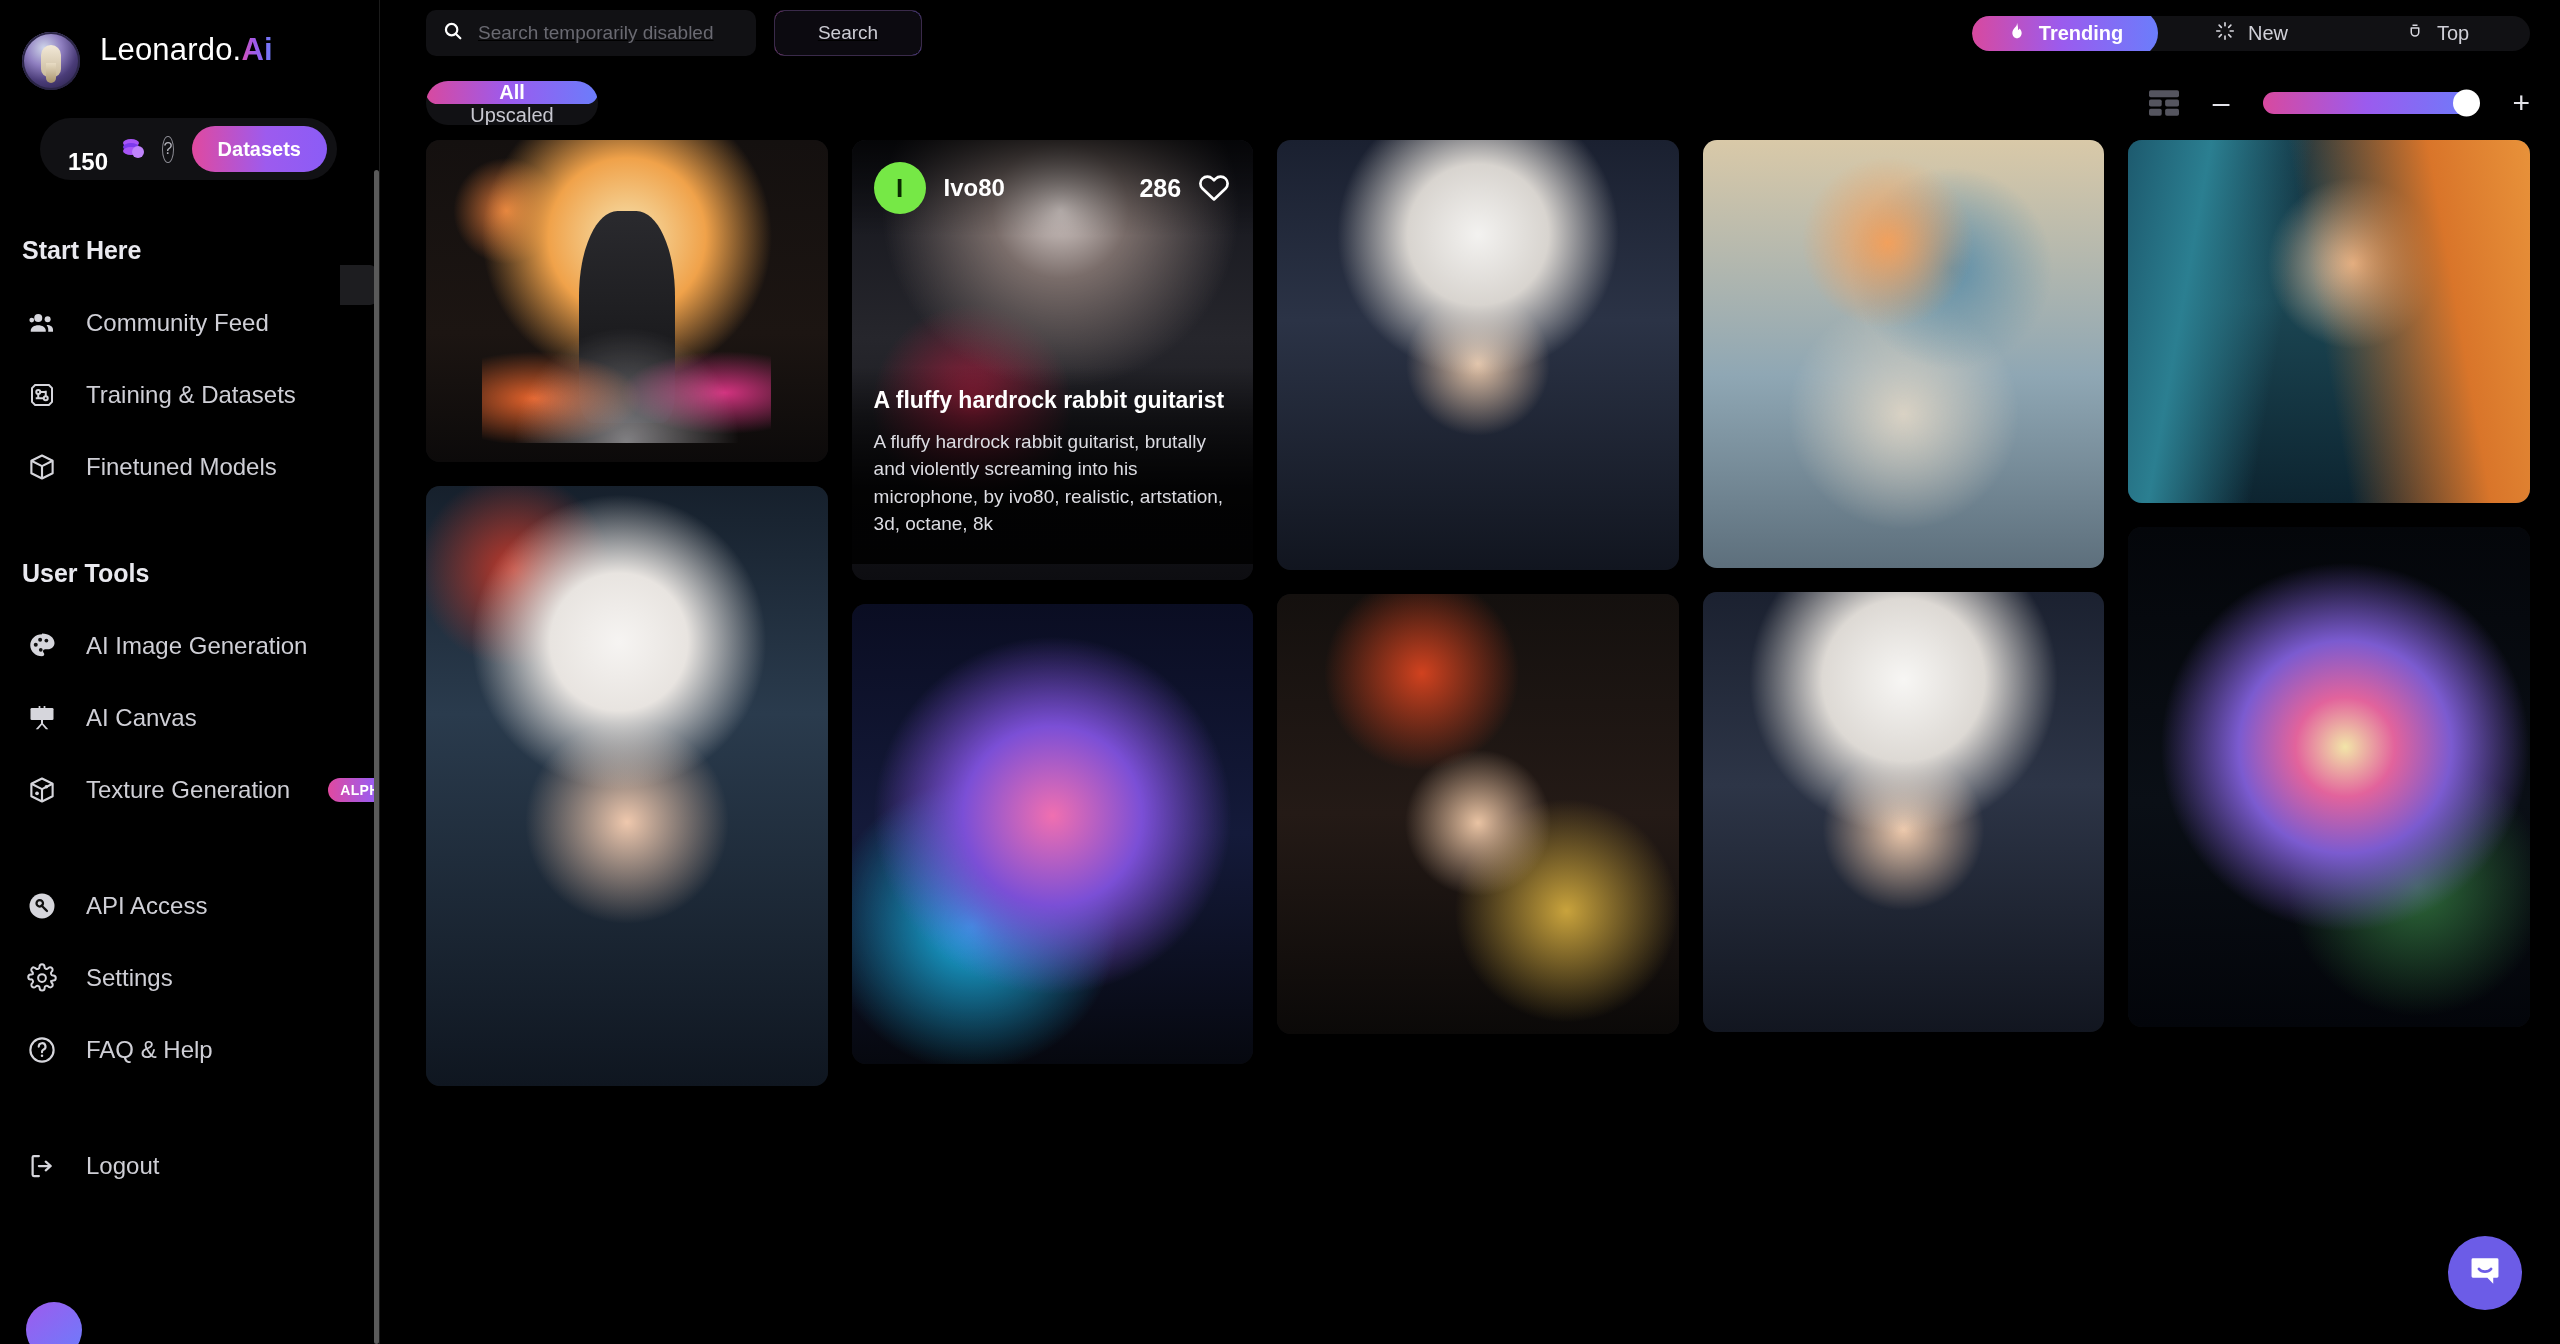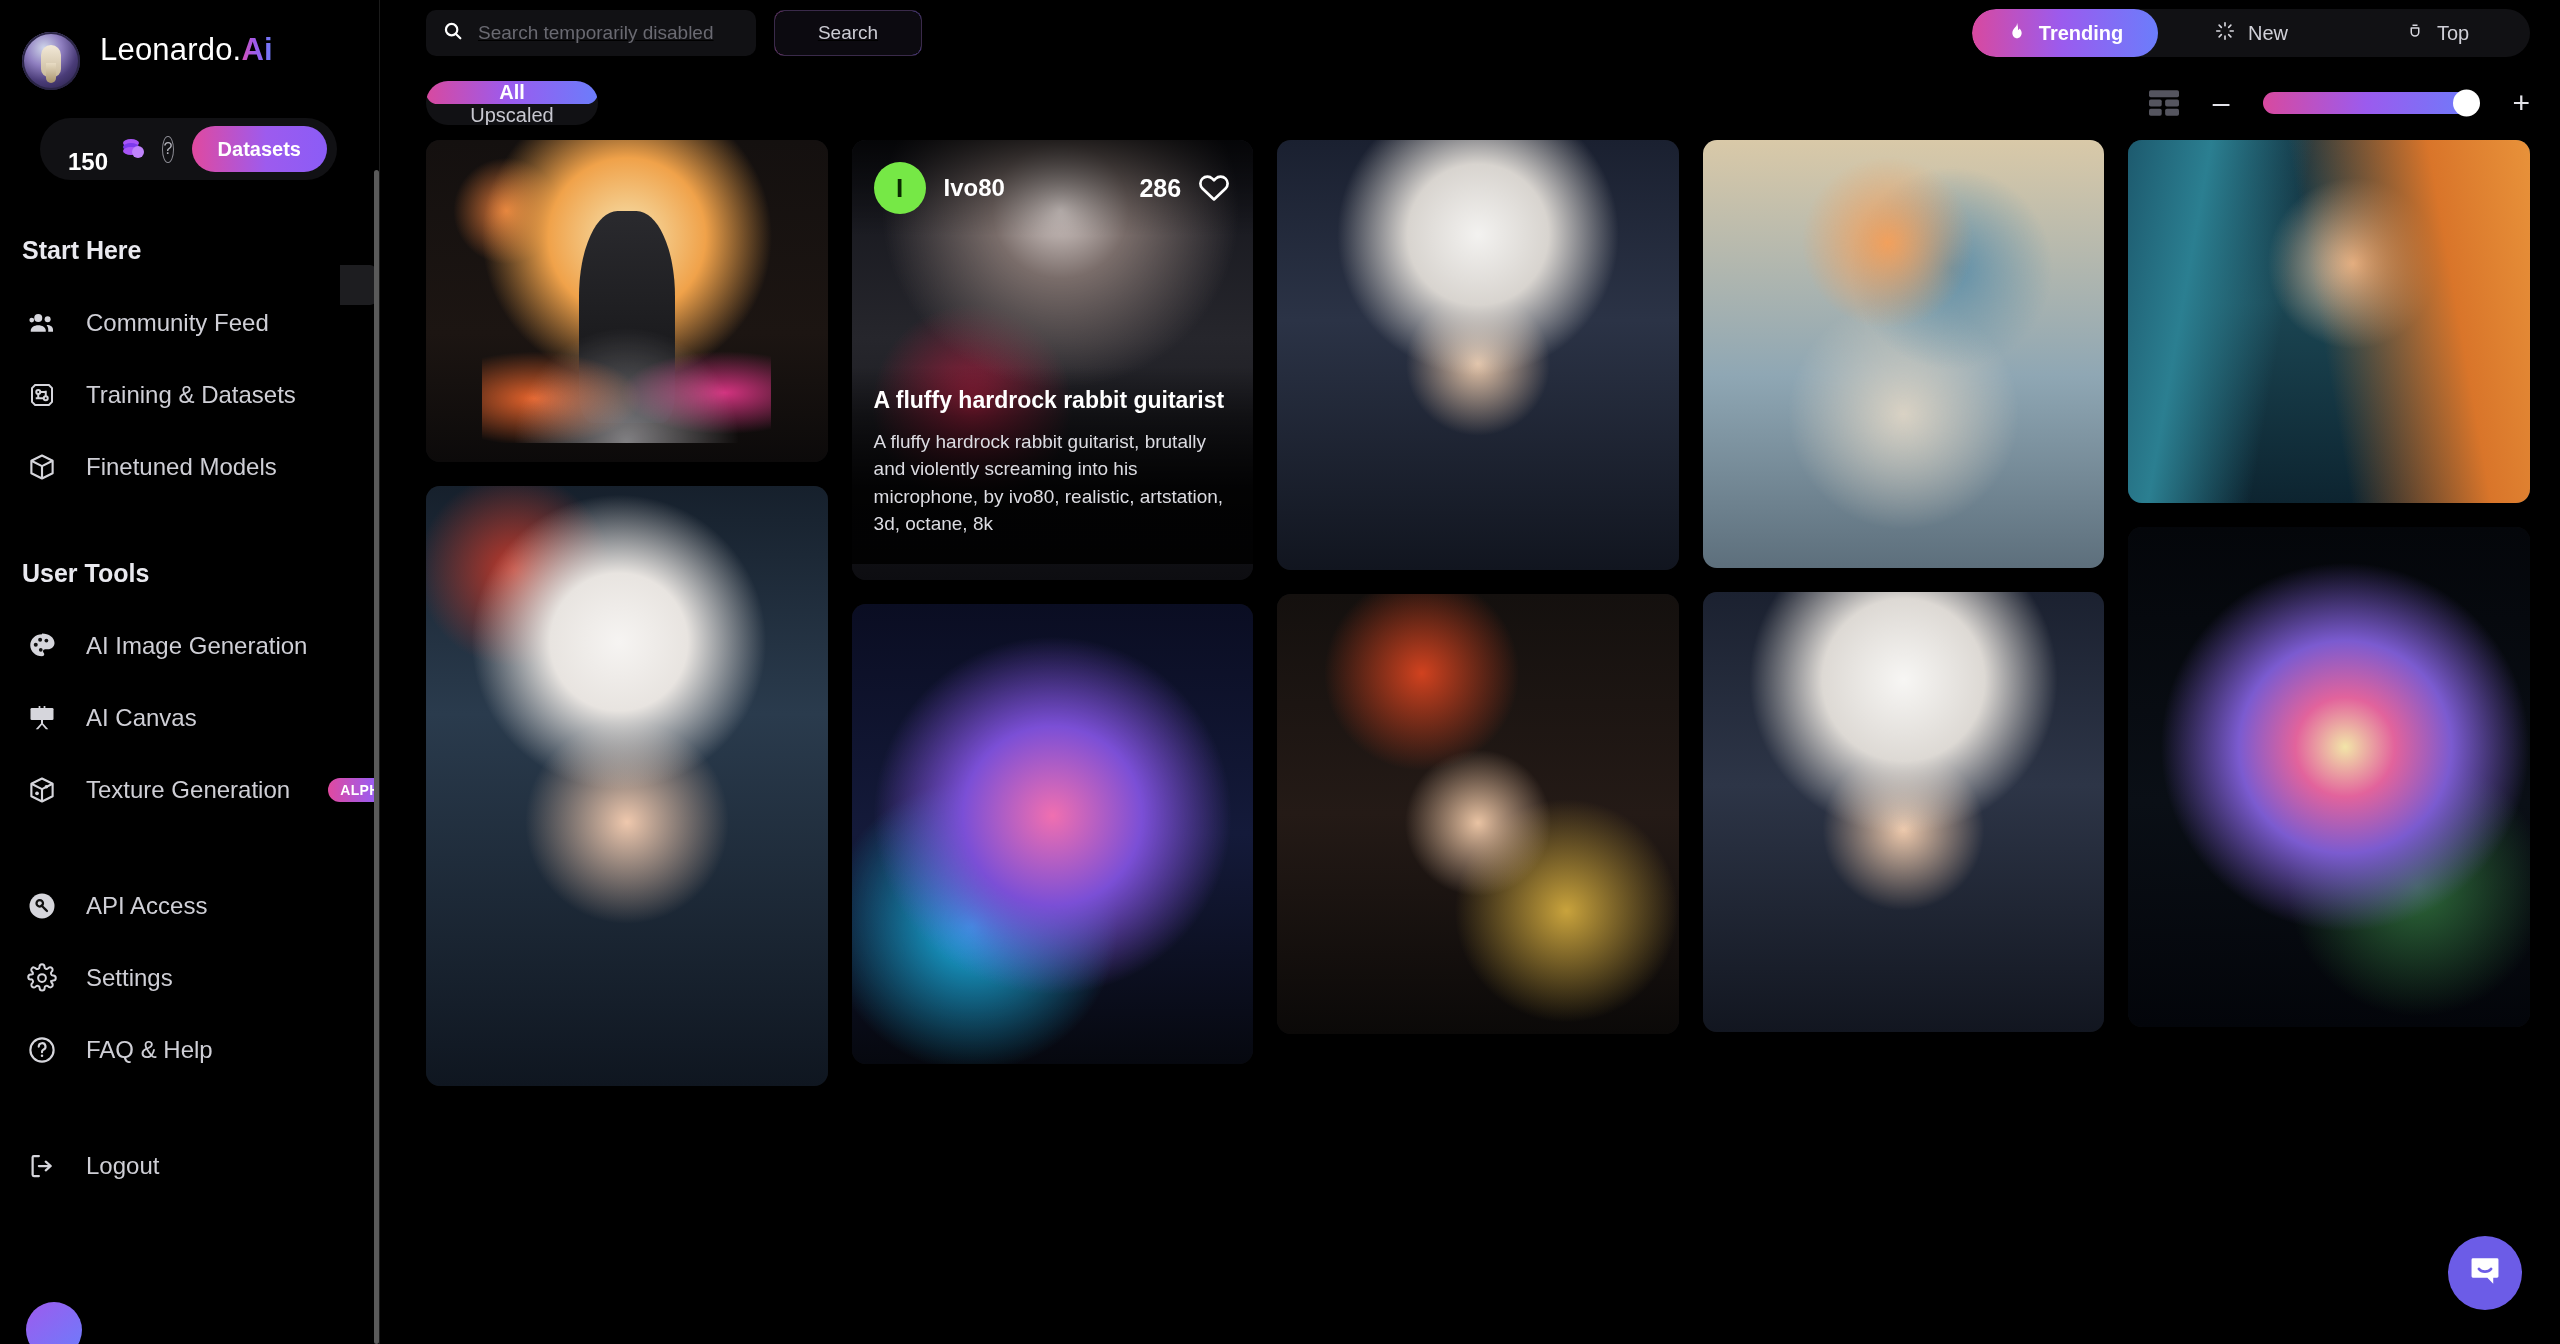--- a/index.html
+++ b/index.html
@@ -128,21 +128,21 @@
     background: #0c0a10; color: #ccccd4; font-size: 19px;
     border: 1px solid #3a2a4a; cursor: pointer;
     font-family: "Liberation Sans", sans-serif;
     display: flex; align-items: center; justify-content: center;
     background-image: linear-gradient(#0c0a10,#0c0a10), linear-gradient(90deg,#b34a9a,#6a5bd8);
     background-origin: border-box; background-clip: padding-box, border-box;
   }
 
   .sort-group {
     margin-left: auto;
-    height: 48px; border-radius: 26px; background: #111114;
+    height: 35px; border-radius: 26px; background: #111114;
     display: flex; align-items: center; padding: 0;
     overflow: hidden;
   }
   .sort-opt {
     height: 48px; display: flex; align-items: center; justify-content: center; gap: 12px;
     color: #d0d0d8; font-size: 20px; cursor: pointer; padding: 0 34px; min-width: 186px;
   }
   .sort-opt.active {
     background: linear-gradient(90deg,#d8499f 0%, #9b5bee 48%, #6b7dfb 100%);
     color: #fff; border-radius: 26px; font-weight: 600;

